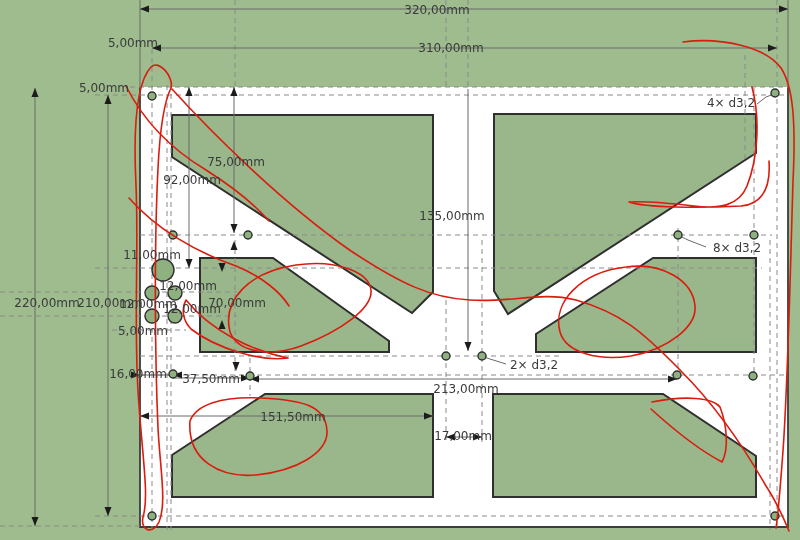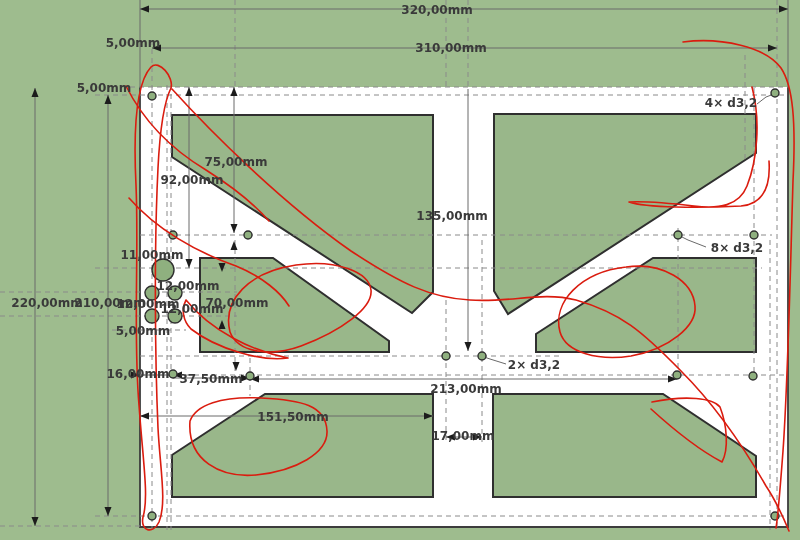--- a/index.html
+++ b/index.html
@@ -1,17 +1,17 @@
 <!DOCTYPE html>
 <html><head>
 <meta charset="utf-8">
 <style>
   html,body{margin:0;padding:0;background:#9ebc8e;}
   .stage{position:relative;width:800px;height:540px;overflow:hidden;
-         font-family:"DejaVu Sans","Liberation Sans",sans-serif;font-weight:bold;}
+         font-family:"DejaVu Sans","Liberation Sans",sans-serif;}
   svg{display:block;}
   text.dim{font-family:"DejaVu Sans","Liberation Sans",sans-serif;
            font-size:12px;fill:#3a3a3a;}
 </style>
 </head>
 <body>
 
 <div class="stage">
 <svg width="800" height="540" viewBox="0 0 800 540">
 

